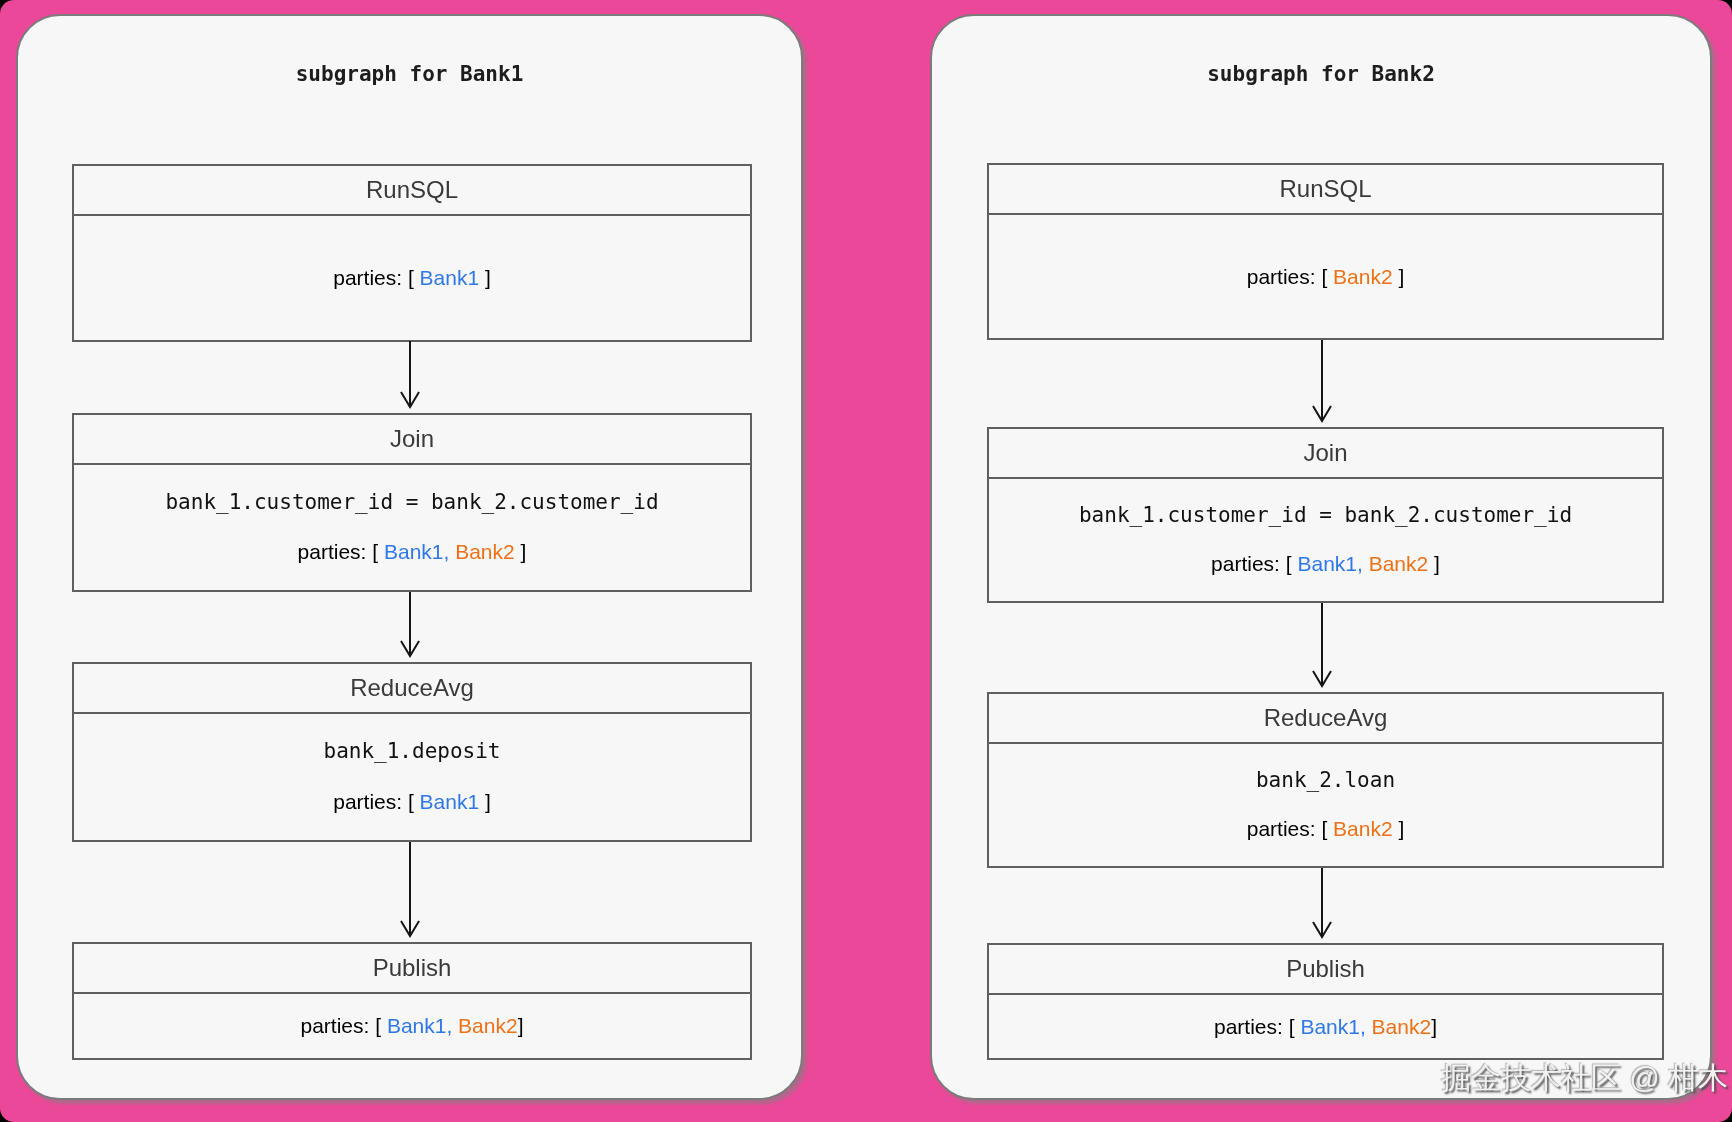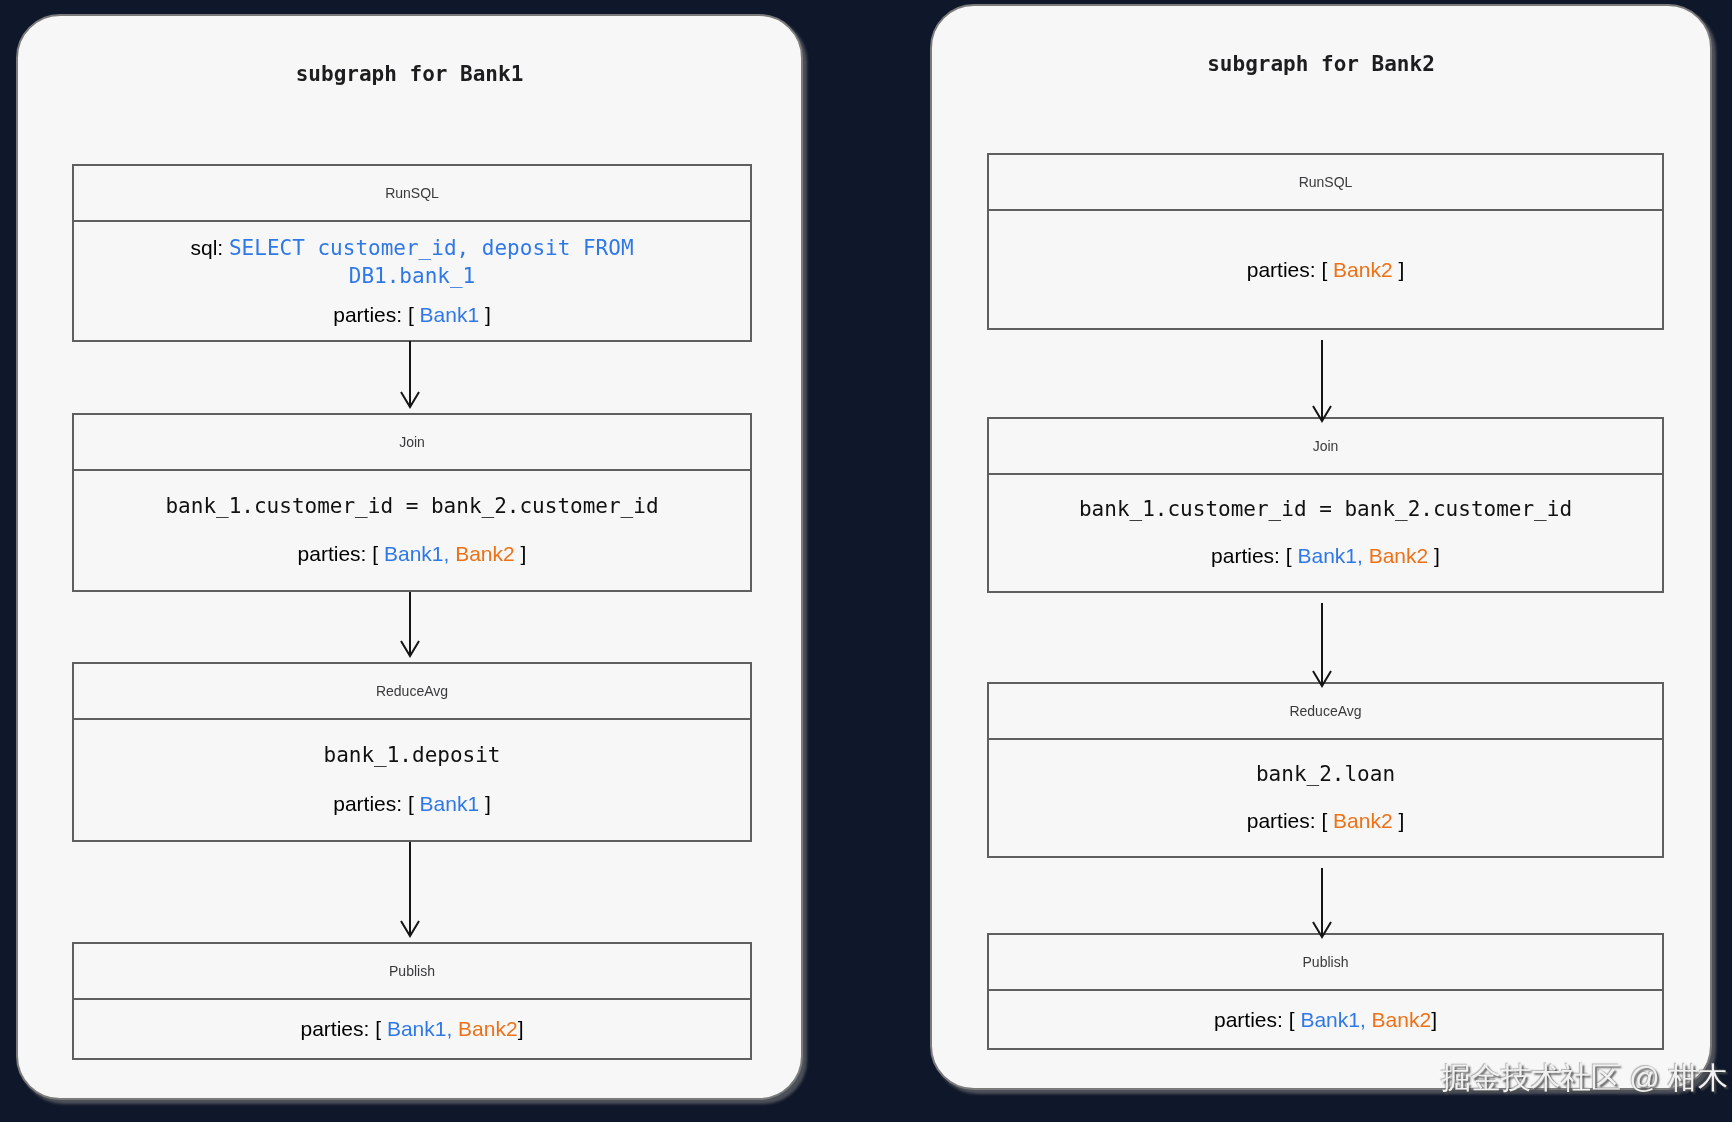--- a/index.html
+++ b/index.html
@@ -1,38 +1,38 @@
 <!DOCTYPE html>
 <html><head>
 <meta charset="utf-8">
 <style>
   html,body { margin:0; padding:0; background:#000; }
   .stage {
-    position:relative; width:1732px; height:1122px; background:#0f172a;
-    overflow:hidden; font-family:"Liberation Sans", sans-serif;
+    position:relative; width:1732px; height:1122px; background:#ec4899;
+    overflow:hidden; font-family:"Liberation Sans", sans-serif;border-radius:14px;
   }
   .panel {
     position:absolute; background:#f7f7f7;
     border:2px solid #7b7b7b; border-radius:44px;
     box-shadow:4px 4px 3px rgba(130,130,130,0.55);
     box-sizing:border-box;
   }
   .panel-title {
     position:absolute; top:46px; left:0; right:0; text-align:center;
     font-family:"DejaVu Sans Mono", monospace; font-weight:600;
     font-size:21px; color:#1d1d1f;
   }
   .node {
     position:absolute; background:#f7f7f7; border:2px solid #5f5f5f;
     box-sizing:border-box; display:flex; flex-direction:column;
   }
   .node-header {
-    flex:0 0 auto; height:56px; border-bottom:2px solid #5f5f5f;
+    flex:0 0 auto; height:50px; border-bottom:2px solid #5f5f5f;
     display:flex; align-items:center; justify-content:center;
-    font-size:14px; color:#3a3a3c; box-sizing:border-box;
+    font-size:24px; color:#3a3a3c; box-sizing:border-box;
   }
   .node-body {
     flex:1 1 auto; display:flex; flex-direction:column;
     justify-content:space-evenly; align-items:center; padding:2px 8px;
   }
   .row {
     text-align:center; white-space:pre-wrap; font-size:21px;
     color:#111; line-height:1.32;
   }
   .code, .exprrow {
@@ -53,21 +53,20 @@
 <body>
 
 <div class="stage">
 
   <section class="panel" style="left:16px; top:14px; width:787px; height:1086px;">
     <div class="panel-title">subgraph for Bank1</div>
 
     <div class="node" style="left:54px; top:148px; width:680px; height:178px;">
       <div class="node-header">RunSQL</div>
       <div class="node-body">
-        <div class="row narrow"><span class="lbl">sql: </span><span class="code" style="color: rgb(47, 120, 232);">SELECT customer_id, deposit FROM DB1.bank_1</span></div>
         <div class="row"><span class="lbl">parties: [ </span><span style="color: rgb(47, 120, 232);">Bank1</span><span class="lbl"> ]</span></div>
       </div>
     </div>
 
     <div class="node" style="left:54px; top:397px; width:680px; height:179px;">
       <div class="node-header">Join</div>
       <div class="node-body">
         <div class="row exprrow">bank_1.customer_id = bank_2.customer_id</div>
         <div class="row"><span class="lbl">parties: [ </span><span style="color: rgb(47, 120, 232);">Bank1</span><span style="color: rgb(47, 120, 232);">, </span><span style="color: rgb(237, 113, 23);">Bank2</span><span class="lbl"> ]</span></div>
       </div>
@@ -82,21 +81,21 @@
     </div>
 
     <div class="node" style="left:54px; top:926px; width:680px; height:118px;">
       <div class="node-header">Publish</div>
       <div class="node-body">
         <div class="row"><span class="lbl">parties: [ </span><span style="color: rgb(47, 120, 232);">Bank1</span><span style="color: rgb(47, 120, 232);">, </span><span style="color: rgb(237, 113, 23);">Bank2</span><span class="lbl">]</span></div>
       </div>
     </div>
   </section>
 
-  <section class="panel" style="left:930px; top:4px; width:782px; height:1086px;">
+  <section class="panel" style="left:930px; top:14px; width:782px; height:1086px;">
     <div class="panel-title">subgraph for Bank2</div>
 
     <div class="node" style="left:55px; top:147px; width:677px; height:177px;">
       <div class="node-header">RunSQL</div>
       <div class="node-body">
         <div class="row"><span class="lbl">parties: [ </span><span style="color: rgb(237, 113, 23);">Bank2</span><span class="lbl"> ]</span></div>
       </div>
     </div>
 
     <div class="node" style="left:55px; top:411px; width:677px; height:176px;">

